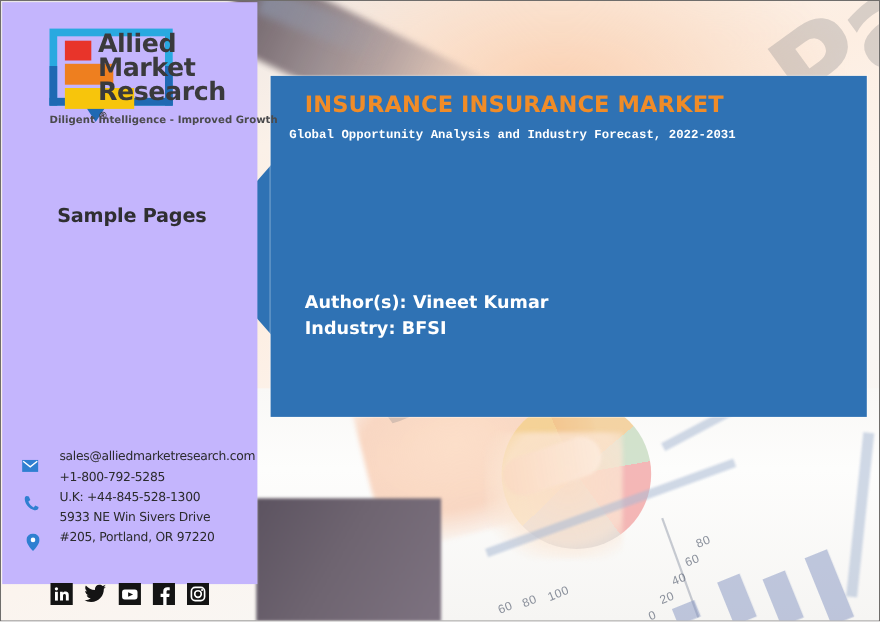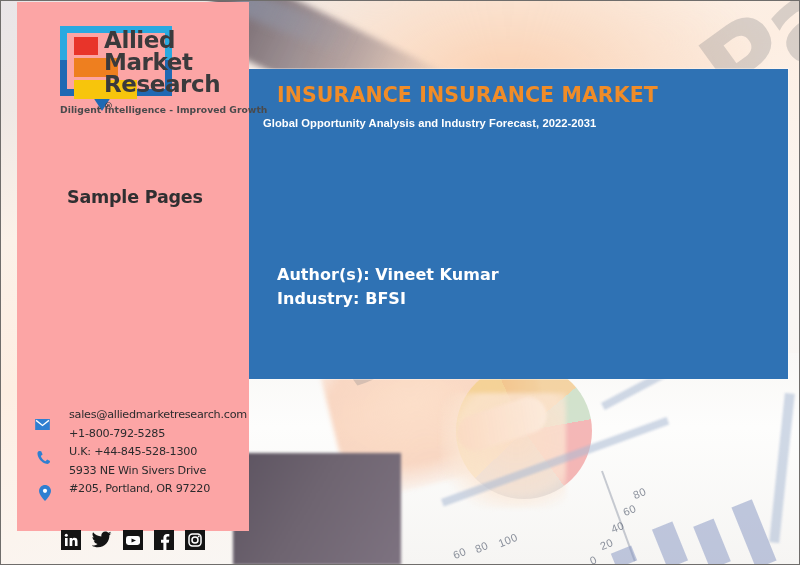--- a/index.html
+++ b/index.html
@@ -168,24 +168,24 @@
     letter-spacing: -2px;
     white-space: nowrap;
     transform: rotate(-36deg);
     transform-origin: left center;
     pointer-events: none;
   }
 
   
   .left-panel {
     position: absolute;
-    left: 16px; top: 1px;
+    left: 1px; top: 1px;
     width: 232px;
     height: 529px;
-    background: #fca5a5;
+    background: #c4b5fd;
     z-index: 5;
   }
 
   .logo-wrap {
     position: absolute;
     left: 40px; top: 22px;
     width: 162px; height: 92px;
   }
   .logo-bubble {
     position: absolute;
@@ -321,21 +321,21 @@
     font-weight: bold;
     font-size: 20.5px;
     color: #f08c28;
     letter-spacing: .1px;
     z-index: 6;
     white-space: nowrap;
   }
   .report-subtitle {
     position: absolute;
     left: 262px; top: 116px;
-    font-family: Liberation Sans, sans-serif;
+    font-family: Liberation Mono, monospace;
     font-weight: bold;
     font-size: 11.2px;
     color: #ffffff;
     letter-spacing: .05px;
     z-index: 6;
     white-space: nowrap;
   }
 
   .meta {
     position: absolute;

